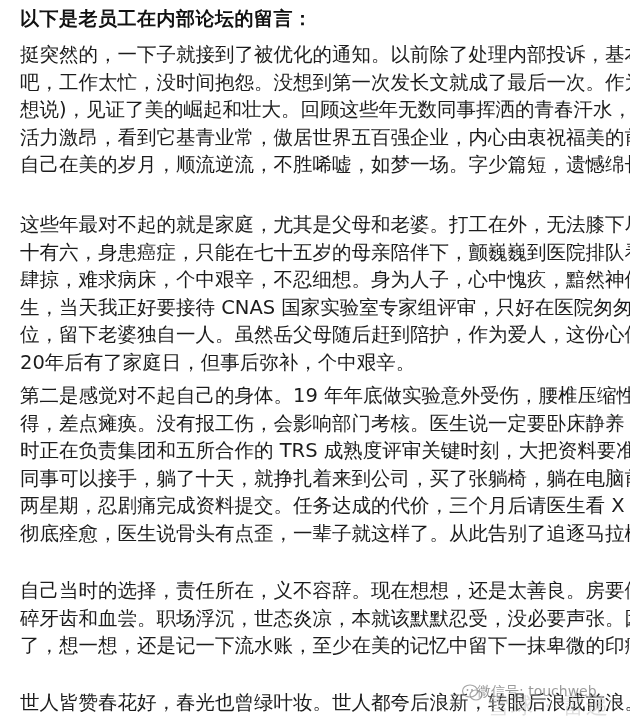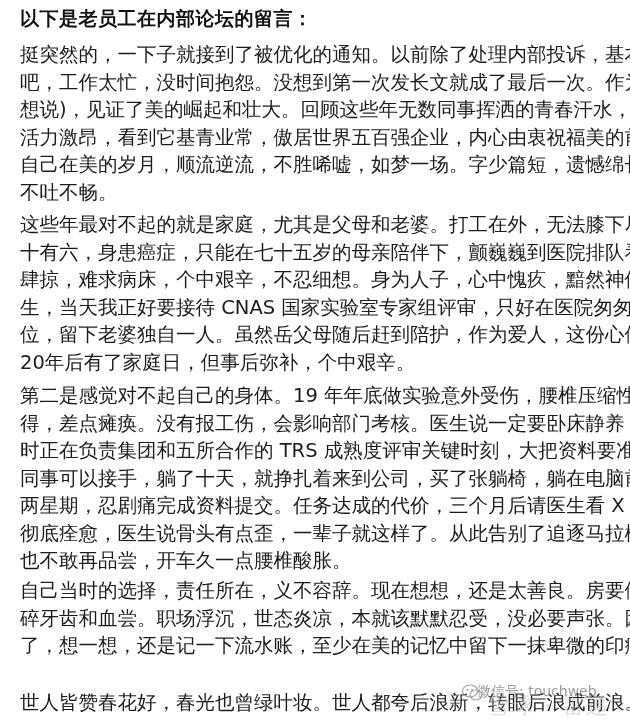--- a/index.html
+++ b/index.html
@@ -52,40 +52,38 @@
 
 <div class="page">
   <div class="title">以下是老员工在内部论坛的留言：</div>
 
   <div class="para" style="top:41px;">
     <div class="line">挺突然的，一下子就接到了被优化的通知。以前除了处理内部投诉，基本不看美的说</div>
     <div class="line">吧，工作太忙，没时间抱怨。没想到第一次发长文就成了最后一次。作为老员工(老到不</div>
     <div class="line">想说)，见证了美的崛起和壮大。回顾这些年无数同事挥洒的青春汗水，也看到朝气蓬勃</div>
     <div class="line">活力激昂，看到它基青业常，傲居世界五百强企业，内心由衷祝福美的前程坦荡。反观</div>
     <div class="line">自己在美的岁月，顺流逆流，不胜唏嘘，如梦一场。字少篇短，遗憾绵长，唯意难平，</div>
-    <div class="line last">不吐不畅。</div>
   </div>
 
   <div class="para" style="top:211px;">
     <div class="line">这些年最对不起的就是家庭，尤其是父母和老婆。打工在外，无法膝下尽孝，老父亲七</div>
     <div class="line">十有六，身患癌症，只能在七十五岁的母亲陪伴下，颤巍巍到医院排队看病。时值疫情</div>
     <div class="line">肆掠，难求病床，个中艰辛，不忍细想。身为人子，心中愧疚，黯然神伤。09 年孩子出</div>
     <div class="line">生，当天我正好要接待 CNAS 国家实验室专家组评审，只好在医院匆匆签字后赶赴单</div>
     <div class="line">位，留下老婆独自一人。虽然岳父母随后赶到陪护，作为爱人，这份心债，一直亏欠。</div>
     <div class="line last">20年后有了家庭日，但事后弥补，个中艰辛。</div>
   </div>
 
   <div class="para" style="top:382px;">
     <div class="line">第二是感觉对不起自己的身体。19 年年底做实验意外受伤，腰椎压缩性骨折，动弹不</div>
     <div class="line">得，差点瘫痪。没有报工伤，会影响部门考核。医生说一定要卧床静养 1-3 个月。我当</div>
     <div class="line">时正在负责集团和五所合作的 TRS 成熟度评审关键时刻，大把资料要准备，又没有其他</div>
     <div class="line">同事可以接手，躺了十天，就挣扎着来到公司，买了张躺椅，躺在电脑前，仰着头打字</div>
     <div class="line">两星期，忍剧痛完成资料提交。任务达成的代价，三个月后请医生看 X 光片，问他是否</div>
     <div class="line">彻底痊愈，医生说骨头有点歪，一辈子就这样了。从此告别了追逐马拉松的酣畅，美酒</div>
-    <div class="line last">也不敢再品尝，开车久一点腰椎酸胀。</div>
   </div>
 
   <div class="para" style="top:577px;">
     <div class="line">自己当时的选择，责任所在，义不容辞。现在想想，还是太善良。房要供，娃要养，打</div>
     <div class="line">碎牙齿和血尝。职场浮沉，世态炎凉，本就该默默忍受，没必要声张。因为要离开美的</div>
     <div class="line">了，想一想，还是记一下流水账，至少在美的记忆中留下一抹卑微的印痕，供大家参考</div>
   </div>
 
   <div class="para" style="top:689px;">
     <div class="line last">世人皆赞春花好，春光也曾绿叶妆。世人都夸后浪新，转眼后浪成前浪。</div>

